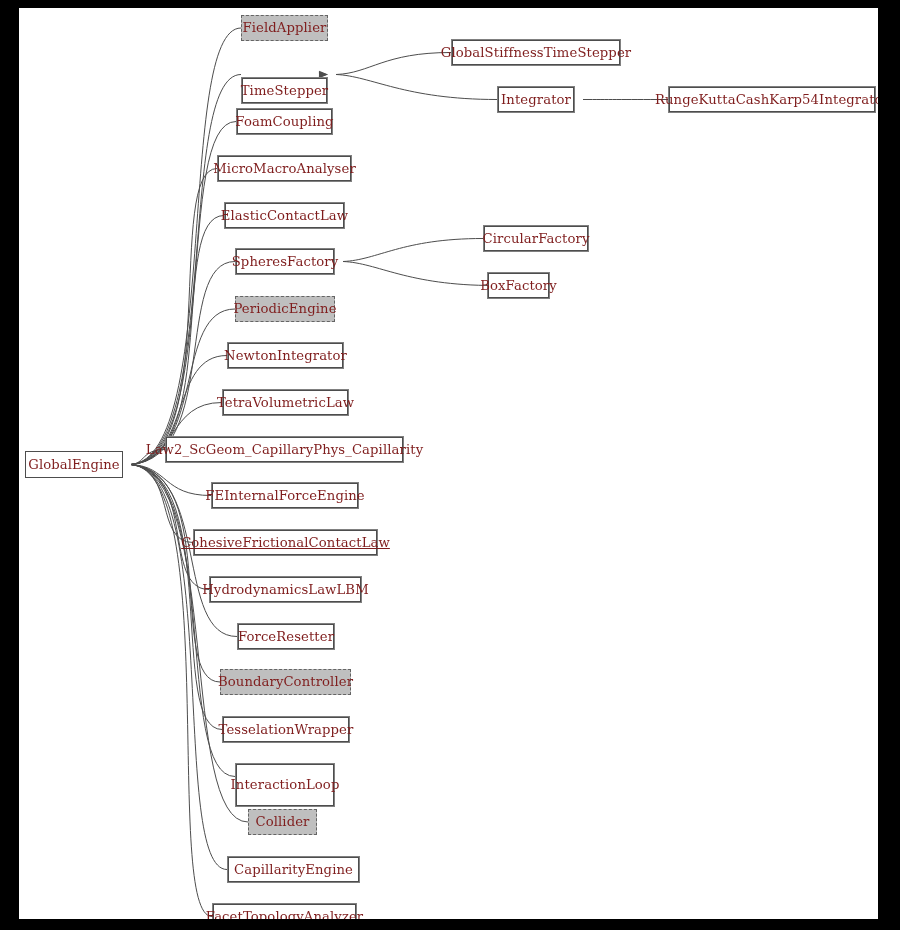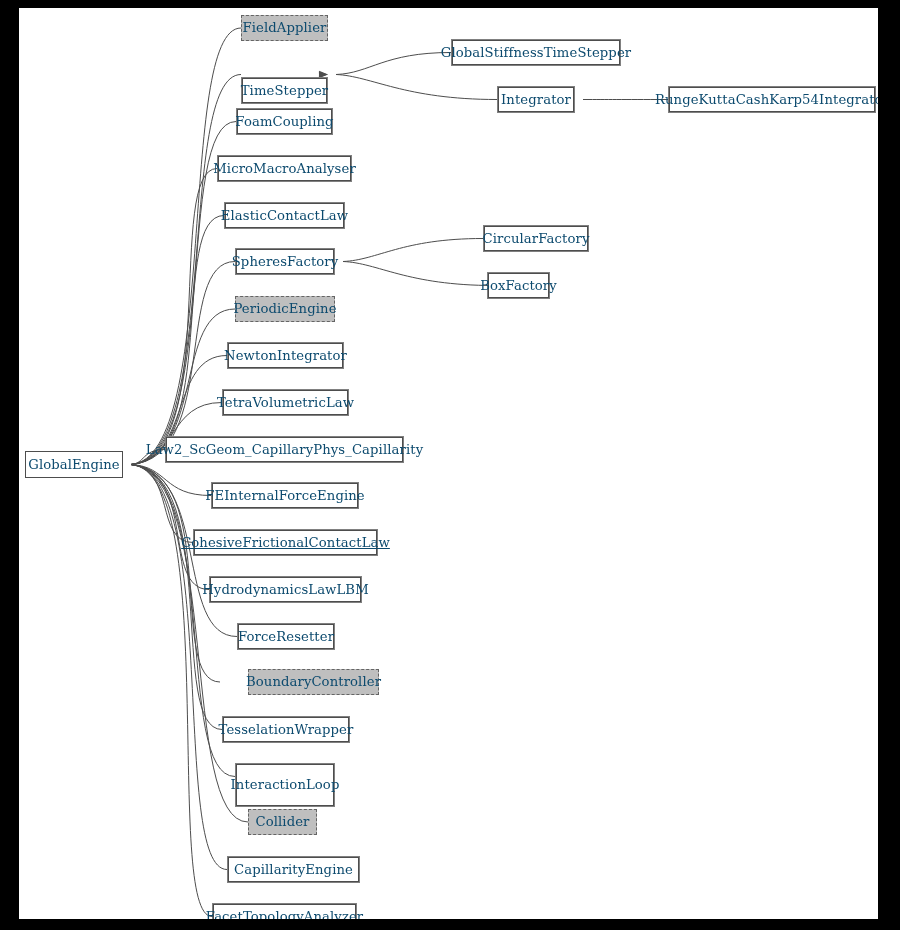--- a/index.html
+++ b/index.html
@@ -39,21 +39,21 @@
   }
   .node {
     position: absolute;
     box-sizing: border-box;
     display: flex;
     align-items: center;
     justify-content: center;
     white-space: nowrap;
     font-size: 13.2px;
     line-height: 1;
-    color: #0c4a6e;
+    color: #7f1d1d;
     letter-spacing: 0.1px;
   }
   .node.plain {
     background: #ffffff;
     border: 1px solid #808080;
     box-shadow: 0 0 0 0 transparent;
   }
   
   .node.plain::after {
     content: "";
@@ -222,21 +222,21 @@
         </div>
         <div class="node plain" style="left: 174px; top: 521px; width: 185px; height: 27px; text-decoration: underline;">
           <span class="label">CohesiveFrictionalContactLaw</span>
         </div>
         <div class="node plain" style="left: 190px; top: 568px; width: 153px; height: 27px;">
           <span class="label">HydrodynamicsLawLBM</span>
         </div>
         <div class="node plain" style="left: 218px; top: 615px; width: 98px; height: 27px;">
           <span class="label">ForceResetter</span>
         </div>
-        <div class="node abstract" style="left: 201px; top: 661px; width: 131px; height: 26px; margin-left: 28px;">
+        <div class="node abstract" style="left: 201px; top: 661px; width: 131px; height: 26px;">
           <span class="label">BoundaryController</span>
         </div>
         <div class="node plain" style="left: 203px; top: 708px; width: 128px; height: 27px;">
           <span class="label">TesselationWrapper</span>
         </div>
         <div class="node plain" style="left: 216px; top: 755px; width: 100px; height: 44px;">
           <span class="label">InteractionLoop</span>
         </div>
         <div class="node abstract" style="left: 229px; top: 801px; width: 69px; height: 26px;">
           <span class="label">Collider</span>

